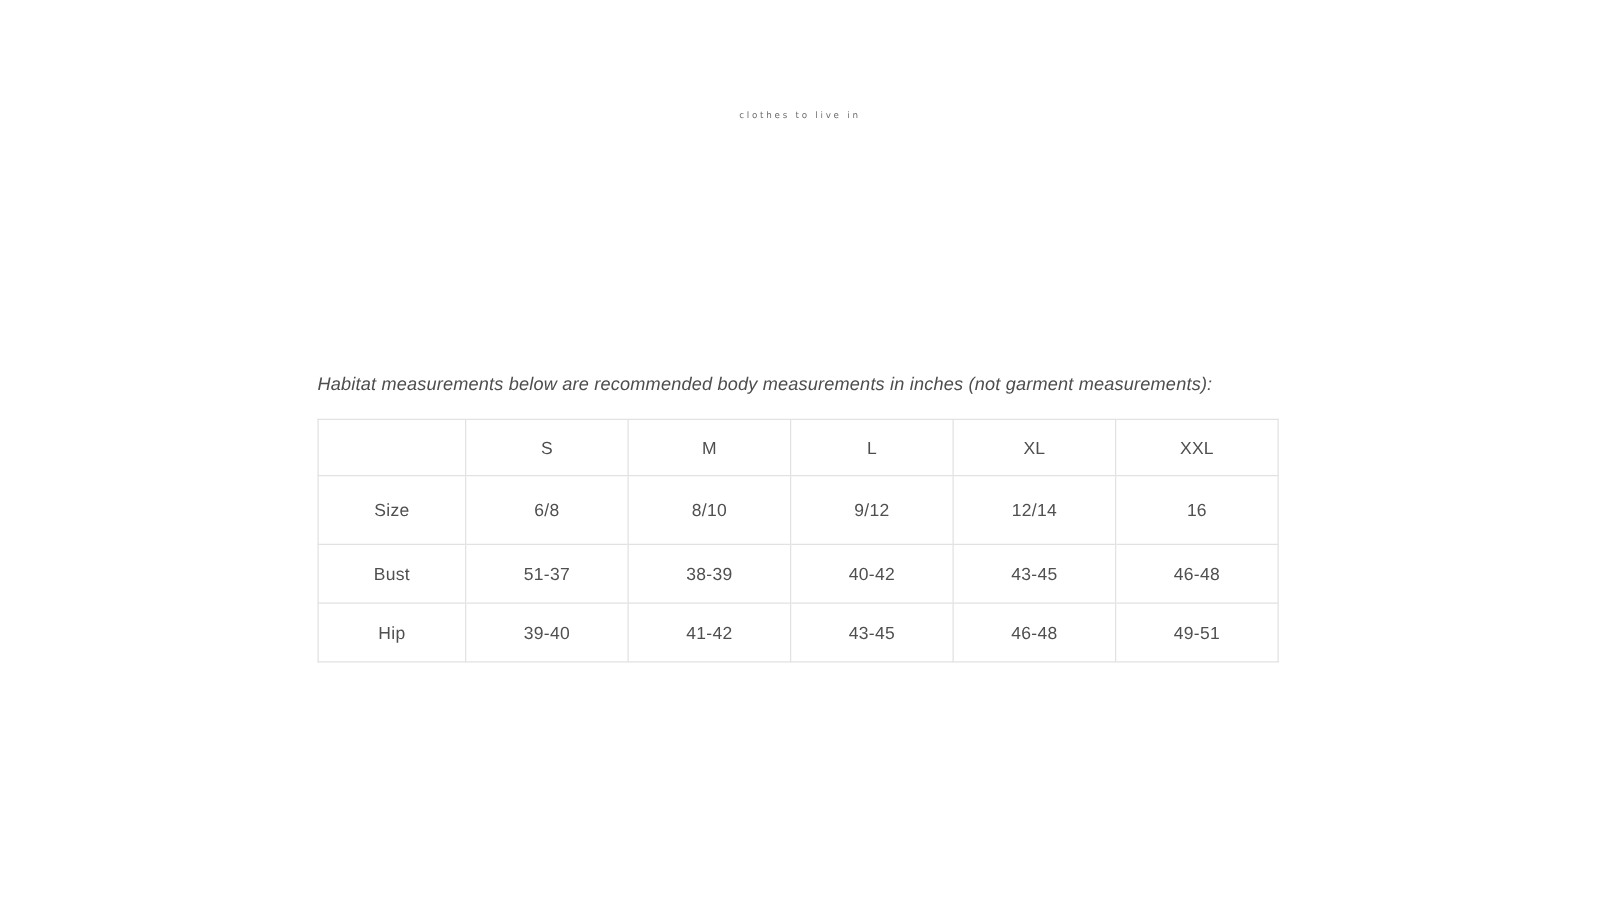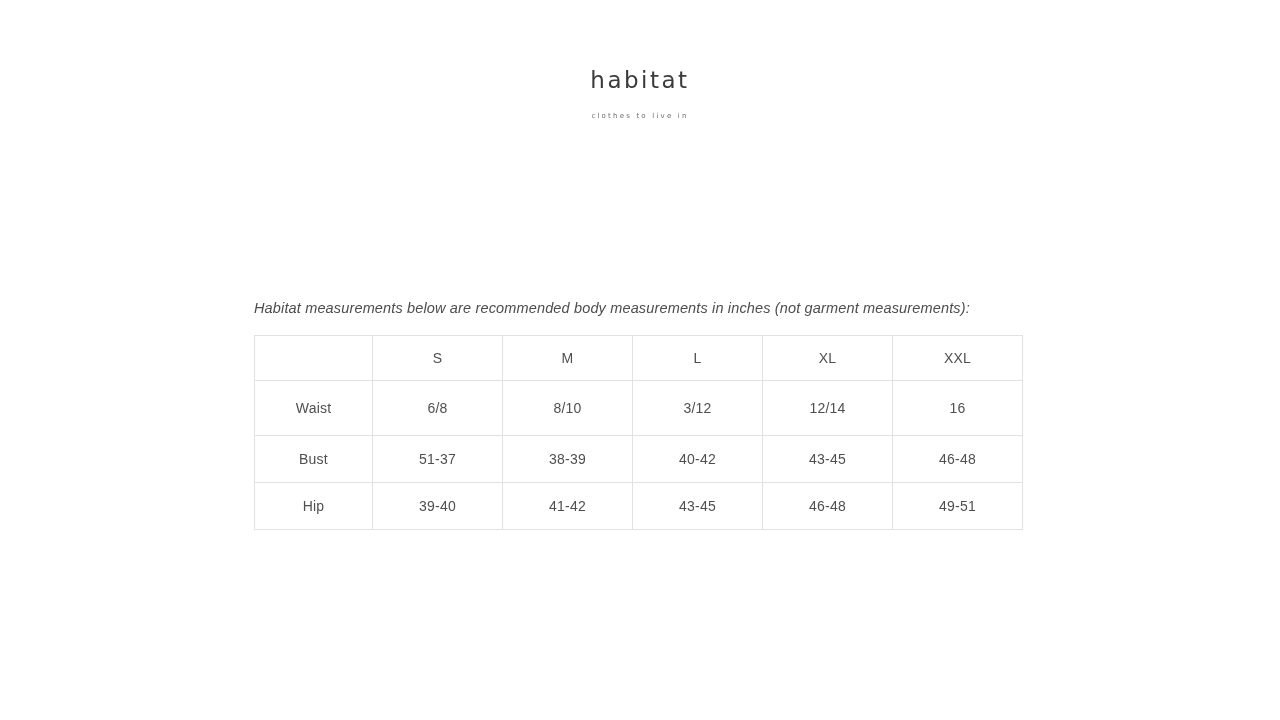--- a/index.html
+++ b/index.html
@@ -99,21 +99,20 @@
     border-top: 1px solid #e2e2e2;
     border-left: 1px solid #e2e2e2;
   }
 </style>
 </head>
 <body>
 
 <div class="page">
 
   <div class="logo-block">
-    <span class="logo-word">habitat</span>
     <span class="logo-tag">clothes to live in</span>
   </div>
 
   <div class="intro">Habitat measurements below are recommended body measurements in inches (not garment measurements):</div>
 
   <table class="size-table">
     <colgroup>
       <col class="labelcol">
       <col class="datacol">
       <col class="datacol">
@@ -126,24 +125,24 @@
         <th class="corner-cell"></th>
         <th>S</th>
         <th>M</th>
         <th>L</th>
         <th>XL</th>
         <th>XXL</th>
       </tr>
     </thead>
     <tbody>
       <tr class="first-row">
-        <td class="rowlabel">Waist</td>
+        <td class="rowlabel">Size</td>
         <td>6/8</td>
         <td>8/10</td>
-        <td>3/12</td>
+        <td>9/12</td>
         <td>12/14</td>
         <td>16</td>
       </tr>
       <tr>
         <td class="rowlabel">Bust</td>
         <td>51-37</td>
         <td>38-39</td>
         <td>40-42</td>
         <td>43-45</td>
         <td>46-48</td>

